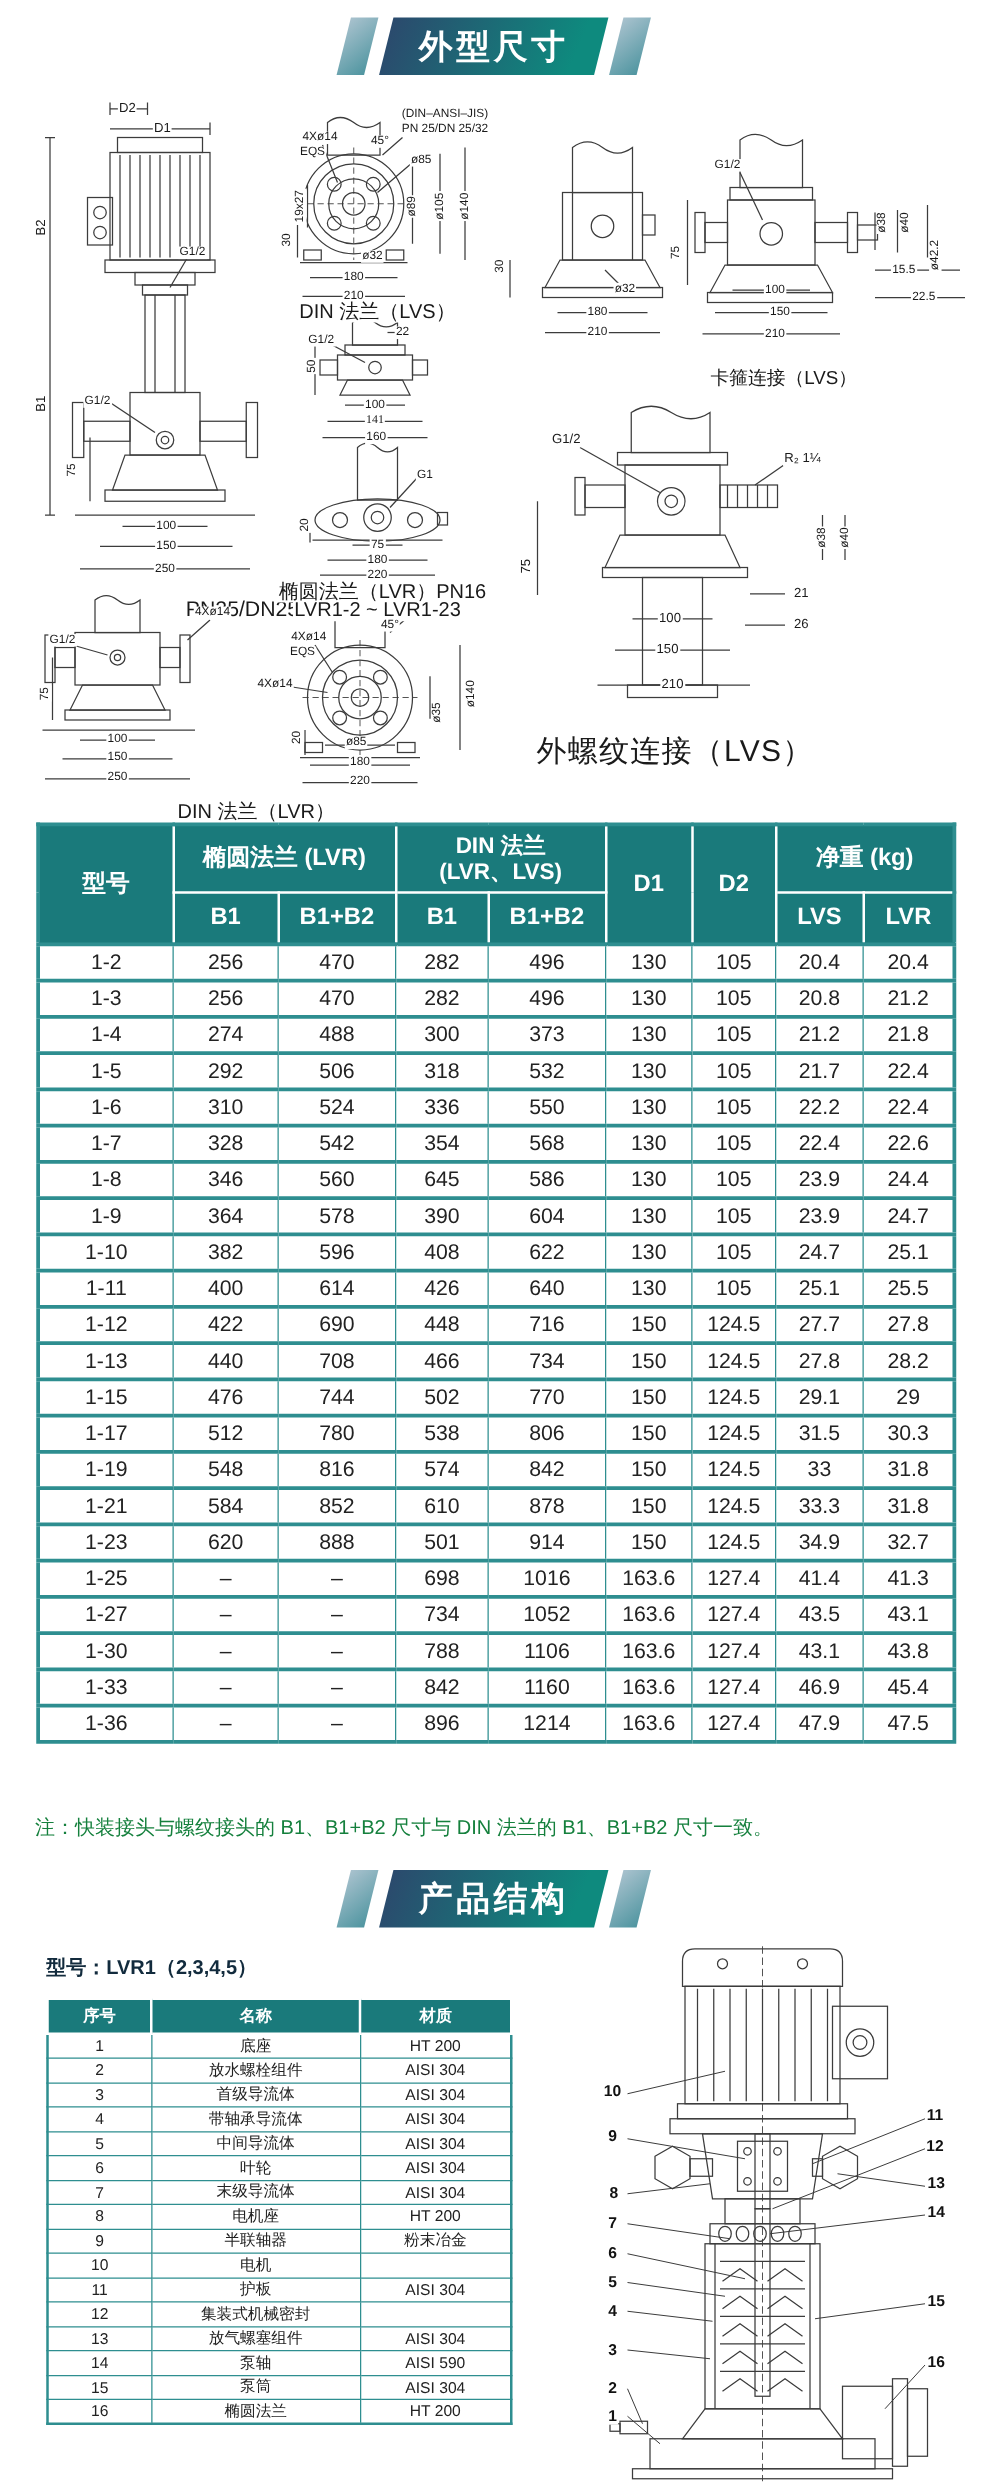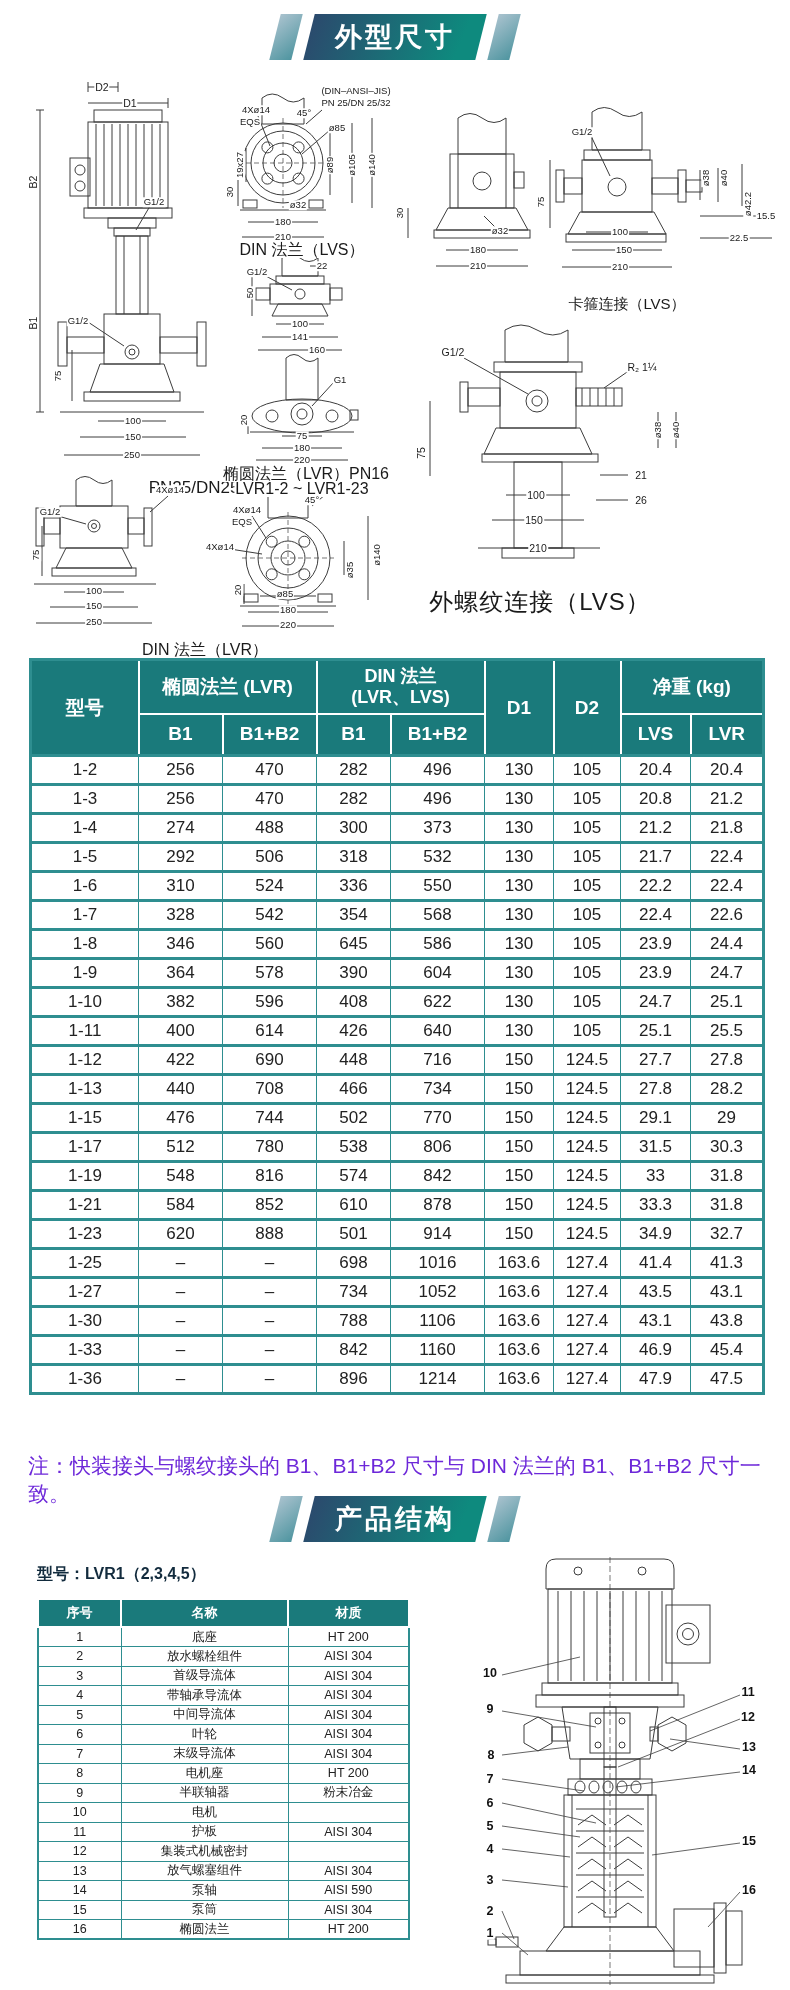--- a/index.html
+++ b/index.html
@@ -39,21 +39,21 @@
   #dim-table{position:absolute;left:29px;top:658px;width:733px;table-layout:fixed;
              border-collapse:collapse;border:3px solid var(--table-border)}
   #dim-table th{background:var(--teal-header);color:#fff;border:2.5px solid #fff;
                 font-size:19px;font-weight:bold;padding:0;line-height:1.15}
   #dim-table thead tr:first-child th{height:54px}
   #dim-table thead tr:last-child th{height:42px}
   #dim-table th .two{font-size:18px}
   #dim-table td{border:solid var(--table-border);border-width:3px 1.5px;font-size:17px;
                 text-align:center;height:29px;padding:0;color:#222}
 
-  .note{position:absolute;left:28px;top:1452px;width:748px;font-size:21px;color:#6d28d9}
+  .note{position:absolute;left:28px;top:1452px;width:748px;font-size:16px;color:#15803d}
 
   
   .model-label{position:absolute;left:37px;top:1564px;font-size:16px;font-weight:bold;color:#122b3d}
   #parts-table{position:absolute;left:37px;top:1598px;width:371px;table-layout:fixed;
                border-collapse:collapse;border:2px solid var(--table-border)}
   #parts-table th{background:var(--teal-header);color:#fff;font-size:13px;font-weight:bold;
                   border:2px solid #fff;height:28px;padding:0}
   #parts-table td{border:solid var(--table-border);border-width:1.5px 1px;font-size:12.5px;
                   text-align:center;height:19.5px;padding:0;color:#222}
 
@@ -271,42 +271,42 @@
         <span class="dlabel sm rot" style="left: 372px; top: 105px;">ø140</span>
         <span class="dlabel sm rot" style="left: 230px; top: 132px;">30</span>
         <span class="dlabel sm" style="left: 298px; top: 145px;">ø32</span>
         <span class="dlabel sm" style="left: 283px; top: 162px;">180</span>
         <span class="dlabel sm" style="left: 283px; top: 177px;">210</span>
         <span class="dlabel cap" style="left: 302px; top: 190px;">DIN 法兰（LVS）</span>
         <span class="dlabel sm" style="left: 257px; top: 212px;">G1/2</span>
         <span class="dlabel sm" style="left: 322px; top: 206px;">22</span>
         <span class="dlabel sm rot" style="left: 250px; top: 233px;">50</span>
         <span class="dlabel sm" style="left: 300px; top: 264px;">100</span>
-        <span class="dlabel sm" style="left: 300px; top: 277px;">141</span>
-        <span class="dlabel sm" style="left: 317px; top: 290px;">160</span>
+        <span class="dlabel sm" style="left: 300px; top: 277px; font-family: Liberation Serif, serif;">141</span>
+        <span class="dlabel sm" style="left: 301px; top: 290px;">160</span>
         <span class="dlabel sm" style="left: 340px; top: 320px;">G1</span>
         <span class="dlabel sm rot" style="left: 244px; top: 360px;">20</span>
         <span class="dlabel sm" style="left: 302px; top: 376px;">75</span>
         <span class="dlabel sm" style="left: 302px; top: 388px;">180</span>
         <span class="dlabel sm" style="left: 302px; top: 400px;">220</span>
         <span class="dlabel cap" style="left: 306px; top: 414px;">椭圆法兰（LVR）PN16</span>
         <span class="dlabel cap" style="left: 302px; top: 429px;">LVR1-2 ~ LVR1-23</span>
         <span class="dlabel sm" style="left: 582px; top: 72px;">G1/2</span>
         <span class="dlabel sm rot" style="left: 400px; top: 153px;">30</span>
         <span class="dlabel sm" style="left: 500px; top: 171px;">ø32</span>
         <span class="dlabel sm" style="left: 478px; top: 190px;">180</span>
         <span class="dlabel sm" style="left: 478px; top: 206px;">210</span>
         <span class="dlabel sm rot" style="left: 541px; top: 142px;">75</span>
         <span class="dlabel sm" style="left: 620px; top: 172px;">100</span>
         <span class="dlabel sm" style="left: 624px; top: 190px;">150</span>
         <span class="dlabel sm" style="left: 620px; top: 207px;">210</span>
         <span class="dlabel sm rot" style="left: 706px; top: 118px;">ø38</span>
         <span class="dlabel sm rot" style="left: 724px; top: 118px;">ø40</span>
         <span class="dlabel sm rot" style="left: 748px; top: 144px;">ø42.2</span>
-        <span class="dlabel sm" style="left: 766px; top: 156px;">15.5</span>
+        <span class="dlabel sm" style="left: 723px; top: 156px;">15.5</span>
         <span class="dlabel sm" style="left: 739px; top: 178px;">22.5</span>
         <span class="dlabel cap2" style="left: 627px; top: 243px;">卡箍连接（LVS）</span>
         <span class="dlabel" style="left: 453px; top: 292px;">G1/2</span>
         <span class="dlabel" style="left: 642px; top: 307px;">R₂ 1¼</span>
         <span class="dlabel sm rot" style="left: 658px; top: 370px;">ø38</span>
         <span class="dlabel sm rot" style="left: 676px; top: 370px;">ø40</span>
         <span class="dlabel rot" style="left: 421px; top: 393px;">75</span>
         <span class="dlabel" style="left: 641px; top: 415px;">21</span>
         <span class="dlabel" style="left: 641px; top: 440px;">26</span>
         <span class="dlabel" style="left: 536px; top: 435px;">100</span>

